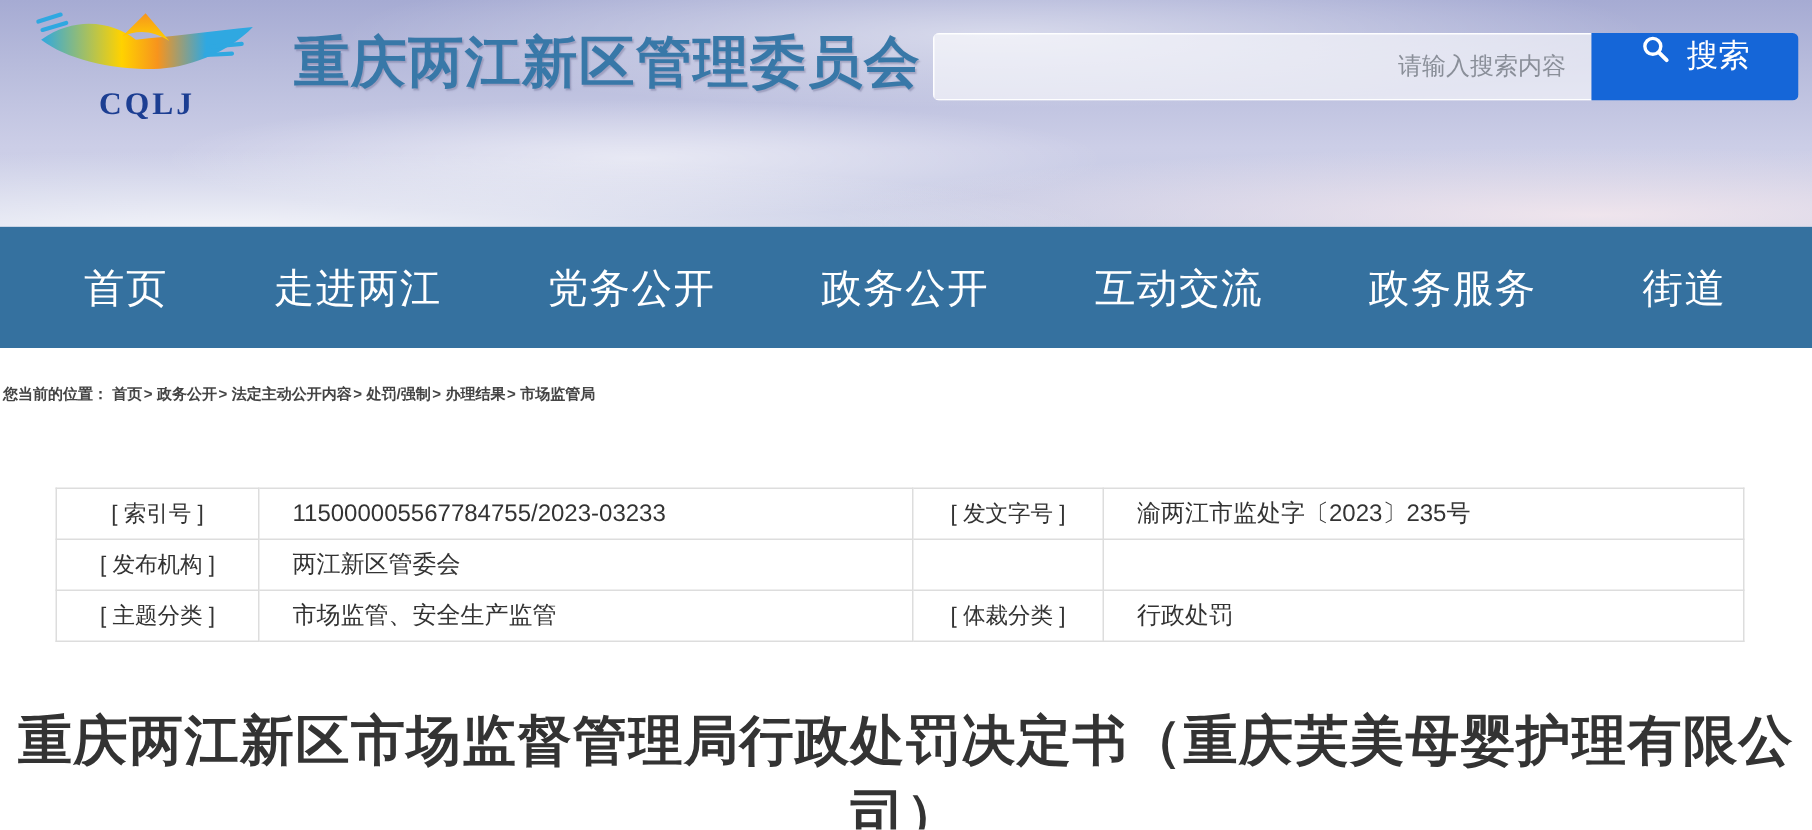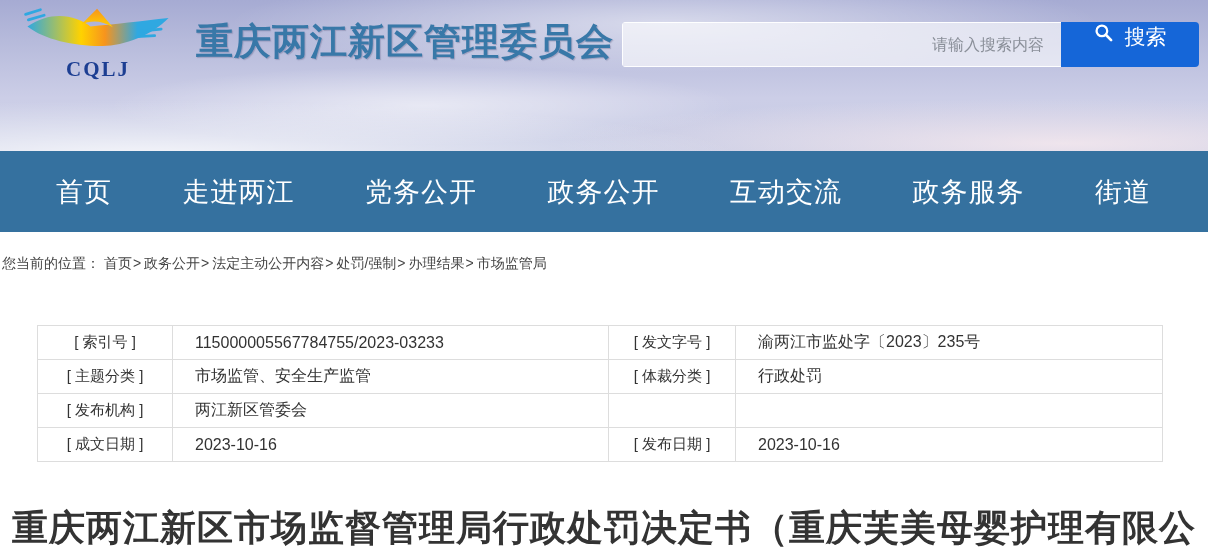--- a/index.html
+++ b/index.html
@@ -64,22 +64,23 @@
     display:flex; align-items:center; justify-content:space-between;
     padding:0 57px 0 56px;
   }
   .nav-item {
     color:#fff; font-size:27px; letter-spacing:1px;
     text-decoration:none; cursor:pointer; white-space:nowrap;
   }
 
   
   .breadcrumb {
-    margin:23px 0 0 2px; font-size:14px; line-height:17px;
+    margin:23px 0 0 2px; font-size:10px; line-height:17px;
     color:var(--breadcrumb-text,#444);
+    font-weight:bold;
   }
   .breadcrumb a { color:inherit; text-decoration:none; cursor:pointer; }
   .breadcrumb .sep { padding:0 3px 0 1px; }
 
   
   .doc-table {
     border-collapse:collapse; table-layout:fixed;
     margin:53px 0 0 37px; width:1125px;
     background:#fff;
   }
@@ -164,33 +165,27 @@
       <col style="width:427px">
   </colgroup>
   <tbody id="meta-body">
       <tr>
         <td class="lbl">[ 索引号 ]</td>
         <td class="val">115000005567784755/2023-03233</td>
         <td class="lbl">[ 发文字号 ]</td>
         <td class="val">渝两江市监处字〔2023〕235号</td>
       </tr>
       <tr>
-        <td class="lbl">[ 主题分类 ]</td>
-        <td class="val">市场监管、安全生产监管</td>
-        <td class="lbl">[ 体裁分类 ]</td>
-        <td class="val">行政处罚</td>
-      </tr>
-      <tr>
         <td class="lbl">[ 发布机构 ]</td>
         <td class="val">两江新区管委会</td>
         <td class="lbl"></td>
         <td class="val"></td>
       </tr>
       <tr>
-        <td class="lbl">[ 成文日期 ]</td>
-        <td class="val">2023-10-16</td>
-        <td class="lbl">[ 发布日期 ]</td>
-        <td class="val">2023-10-16</td>
+        <td class="lbl">[ 主题分类 ]</td>
+        <td class="val">市场监管、安全生产监管</td>
+        <td class="lbl">[ 体裁分类 ]</td>
+        <td class="val">行政处罚</td>
       </tr>
     </tbody>
 </table>
 
 <h2 class="doc-title">重庆两江新区市场监督管理局行政处罚决定书（重庆芙美母婴护理有限公司）</h2>
 
 </body></html>

